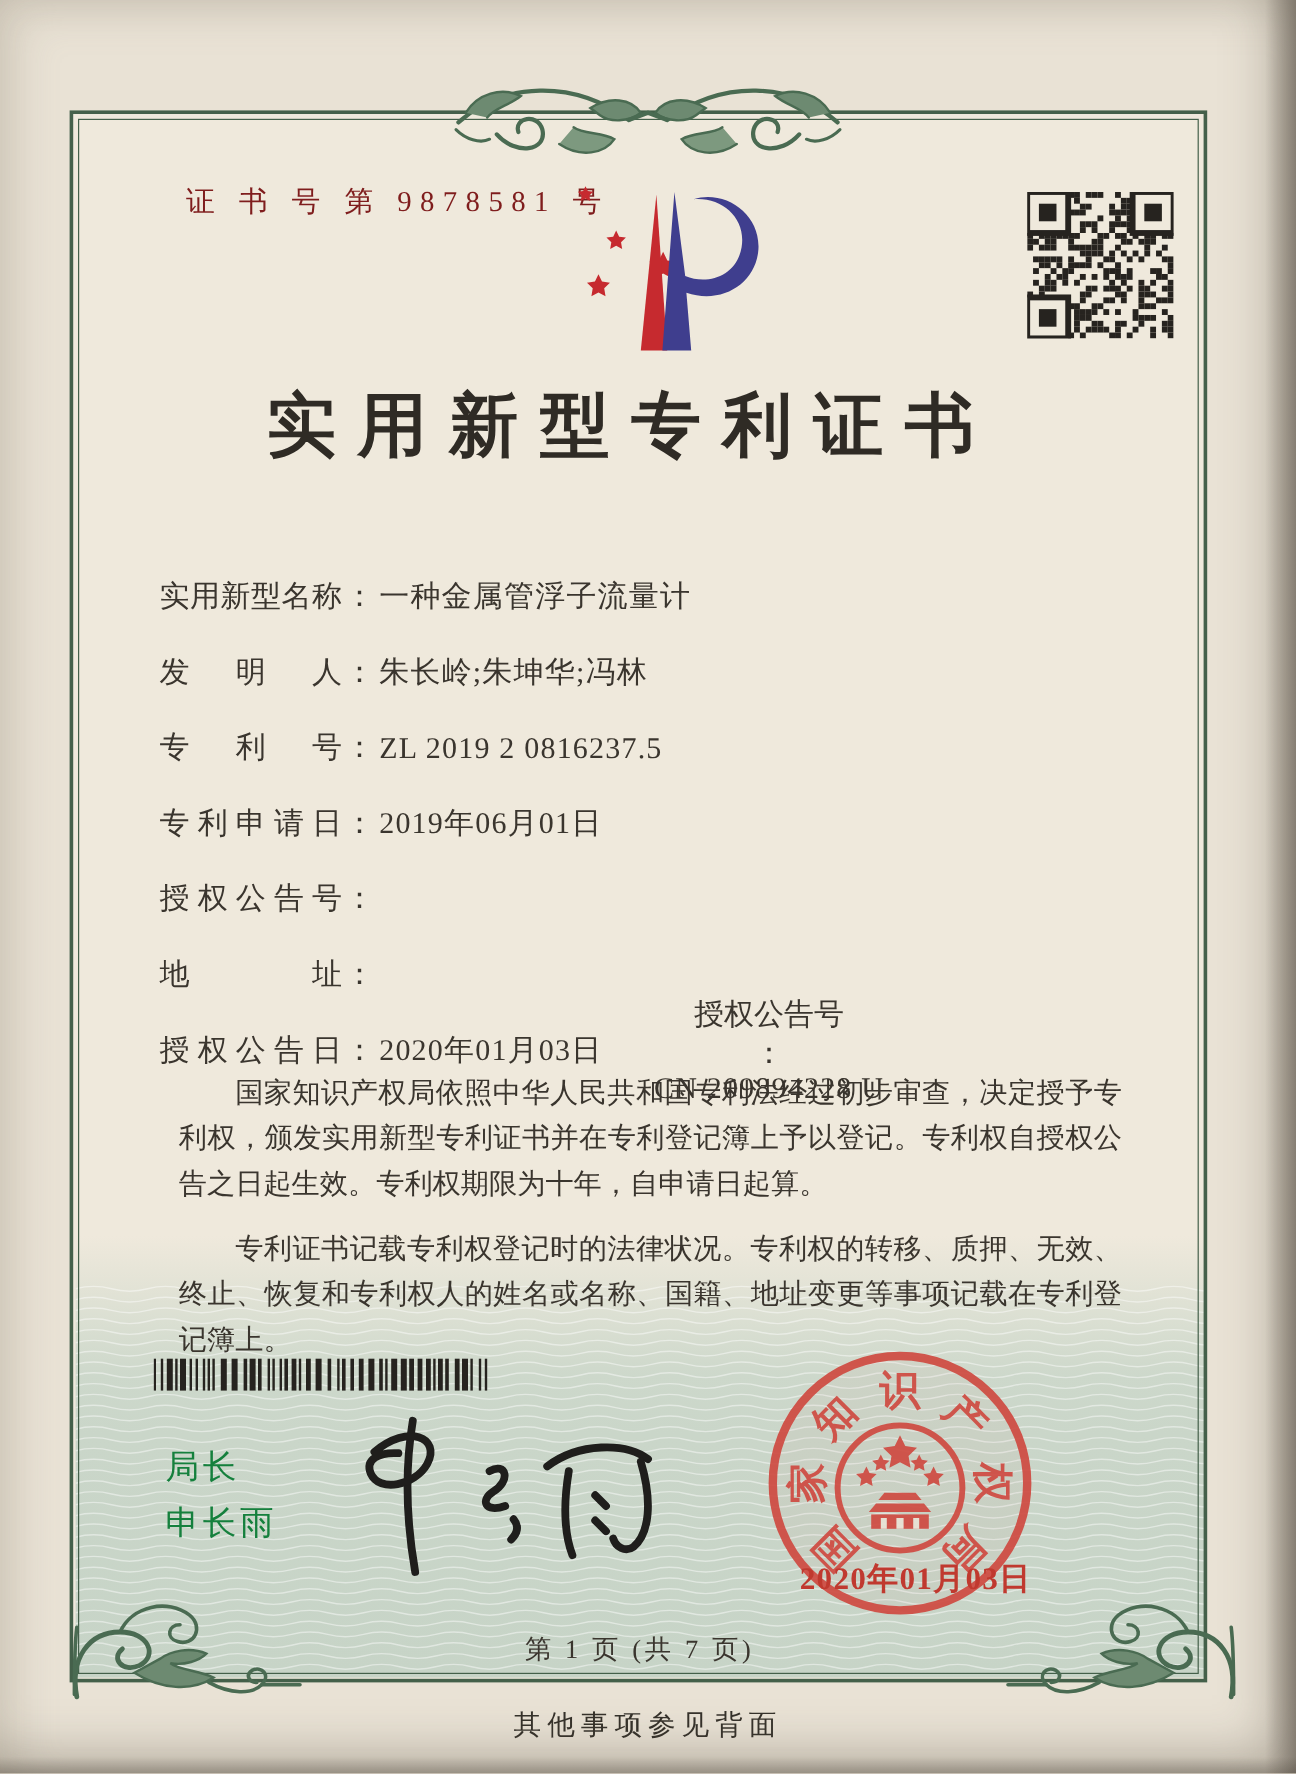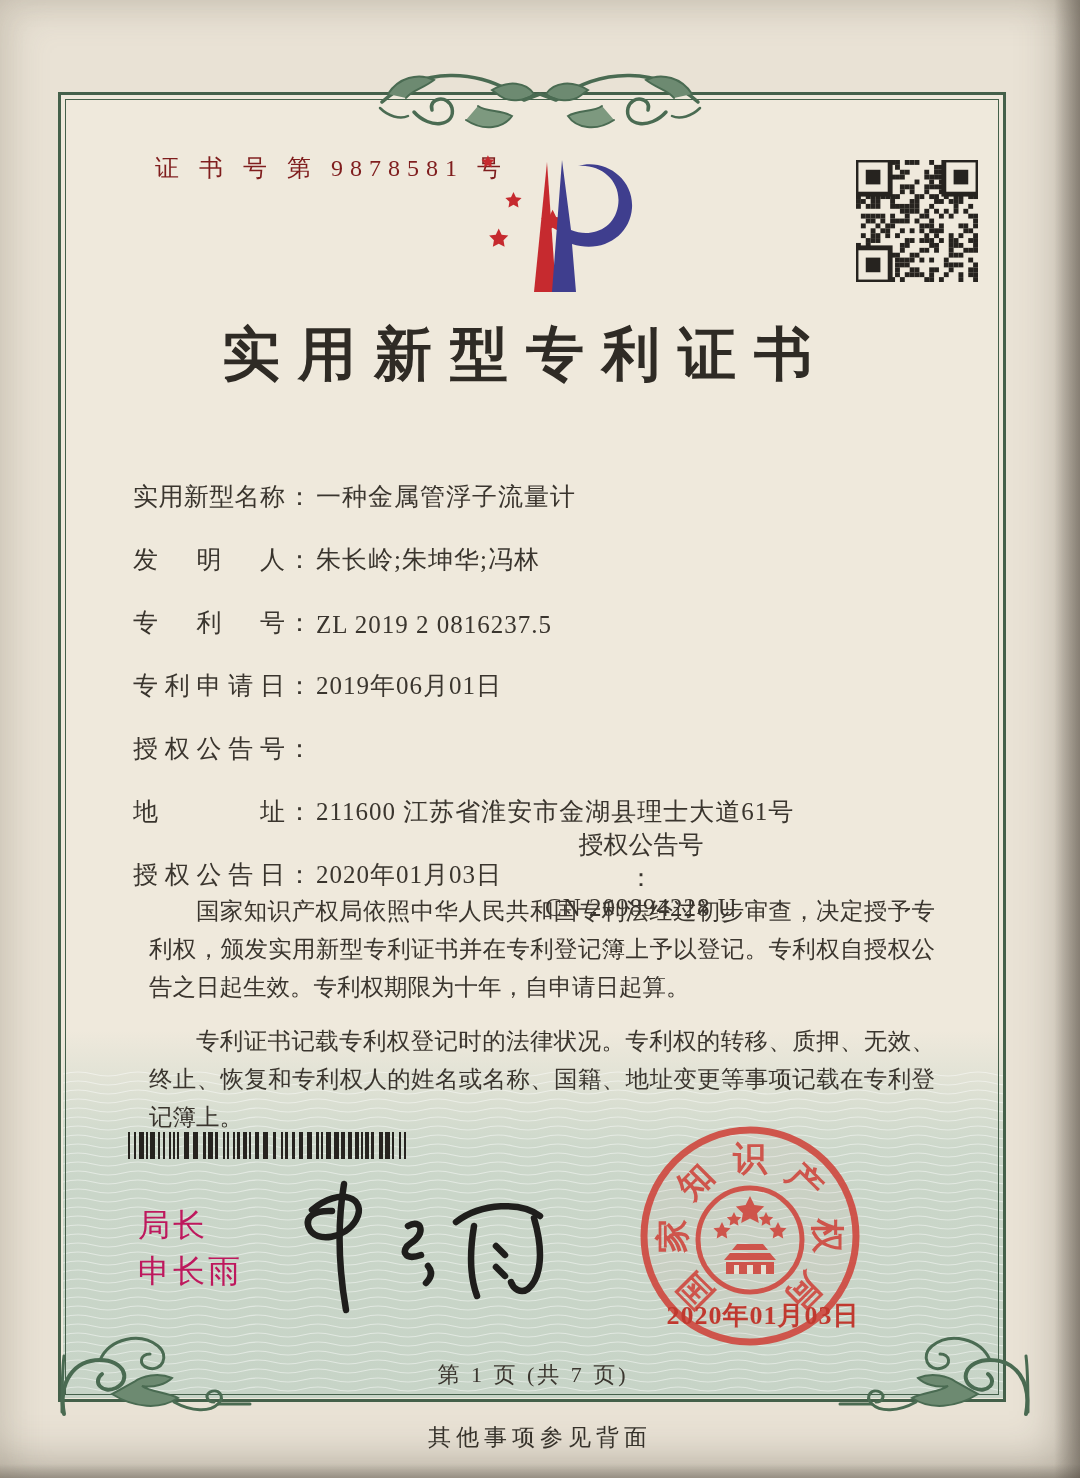--- a/index.html
+++ b/index.html
@@ -40,21 +40,21 @@
   .field-row{height:63px;display:flex;align-items:flex-end;position:relative;font-size:25px;}
   .flabel{display:inline-block;width:152px;text-align:justify;text-align-last:justify;}
   .fcolon{display:inline-block;margin:0 4px 0 2px;}
   .fvalue{letter-spacing:1px;}
   .grant-no{position:absolute;left:412px;top:0;height:63px;display:flex;align-items:center;flex-direction:column;}
   .bodytext{
     position:absolute;left:133px;top:876px;width:818px;z-index:2;
     font-size:23.5px;line-height:38px;text-align:justify;color:#3a352e;
   }
   .bodytext p{margin:16px;text-indent:2em;}
-  .signer{position:absolute;left:138px;z-index:2;font-size:32px;letter-spacing:3px;color:#be185d;}
+  .signer{position:absolute;left:138px;z-index:2;font-size:28px;letter-spacing:3px;color:#15803d;}
   .signer.t1{top:1204px;}
   .signer.t2{top:1250px;}
   .seal-date{
     position:absolute;left:648px;top:1298px;width:230px;text-align:center;z-index:5;
     font-size:26px;color:#c0392f;letter-spacing:1px;font-weight:bold;
   }
   .page-footer{position:absolute;left:0;top:1360px;width:1066px;text-align:center;font-size:22px;z-index:2;letter-spacing:3px;}
   .back-note{position:absolute;left:0;top:1422px;width:1080px;text-align:center;font-size:23px;letter-spacing:5px;z-index:2;color:#35312a;}
   
   .logo{position:absolute;left:452px;top:150px;z-index:2;}
@@ -427,21 +427,20 @@
       <span class="fcolon">：</span>
     <span class="fvalue">2019年06月01日</span>
   </div>
   <div class="field-row">
     <span class="flabel">授权公告号</span>
       <span class="fcolon">：</span>
   </div>
   <div class="field-row">
     <span class="flabel">地址</span>
       <span class="fcolon">：</span>
-    <span class="fvalue">211600 江苏省淮安市金湖县理士大道61号</span>
   </div>
   <div class="field-row">
     <span class="flabel">授权公告日</span>
       <span class="fcolon">：</span>
     <span class="fvalue">2020年01月03日</span>
     <span class="grant-no">
       <span>授权公告号</span>
         <span>：</span>
       <span class="fvalue">CN 209894228 U</span>
     </span>

